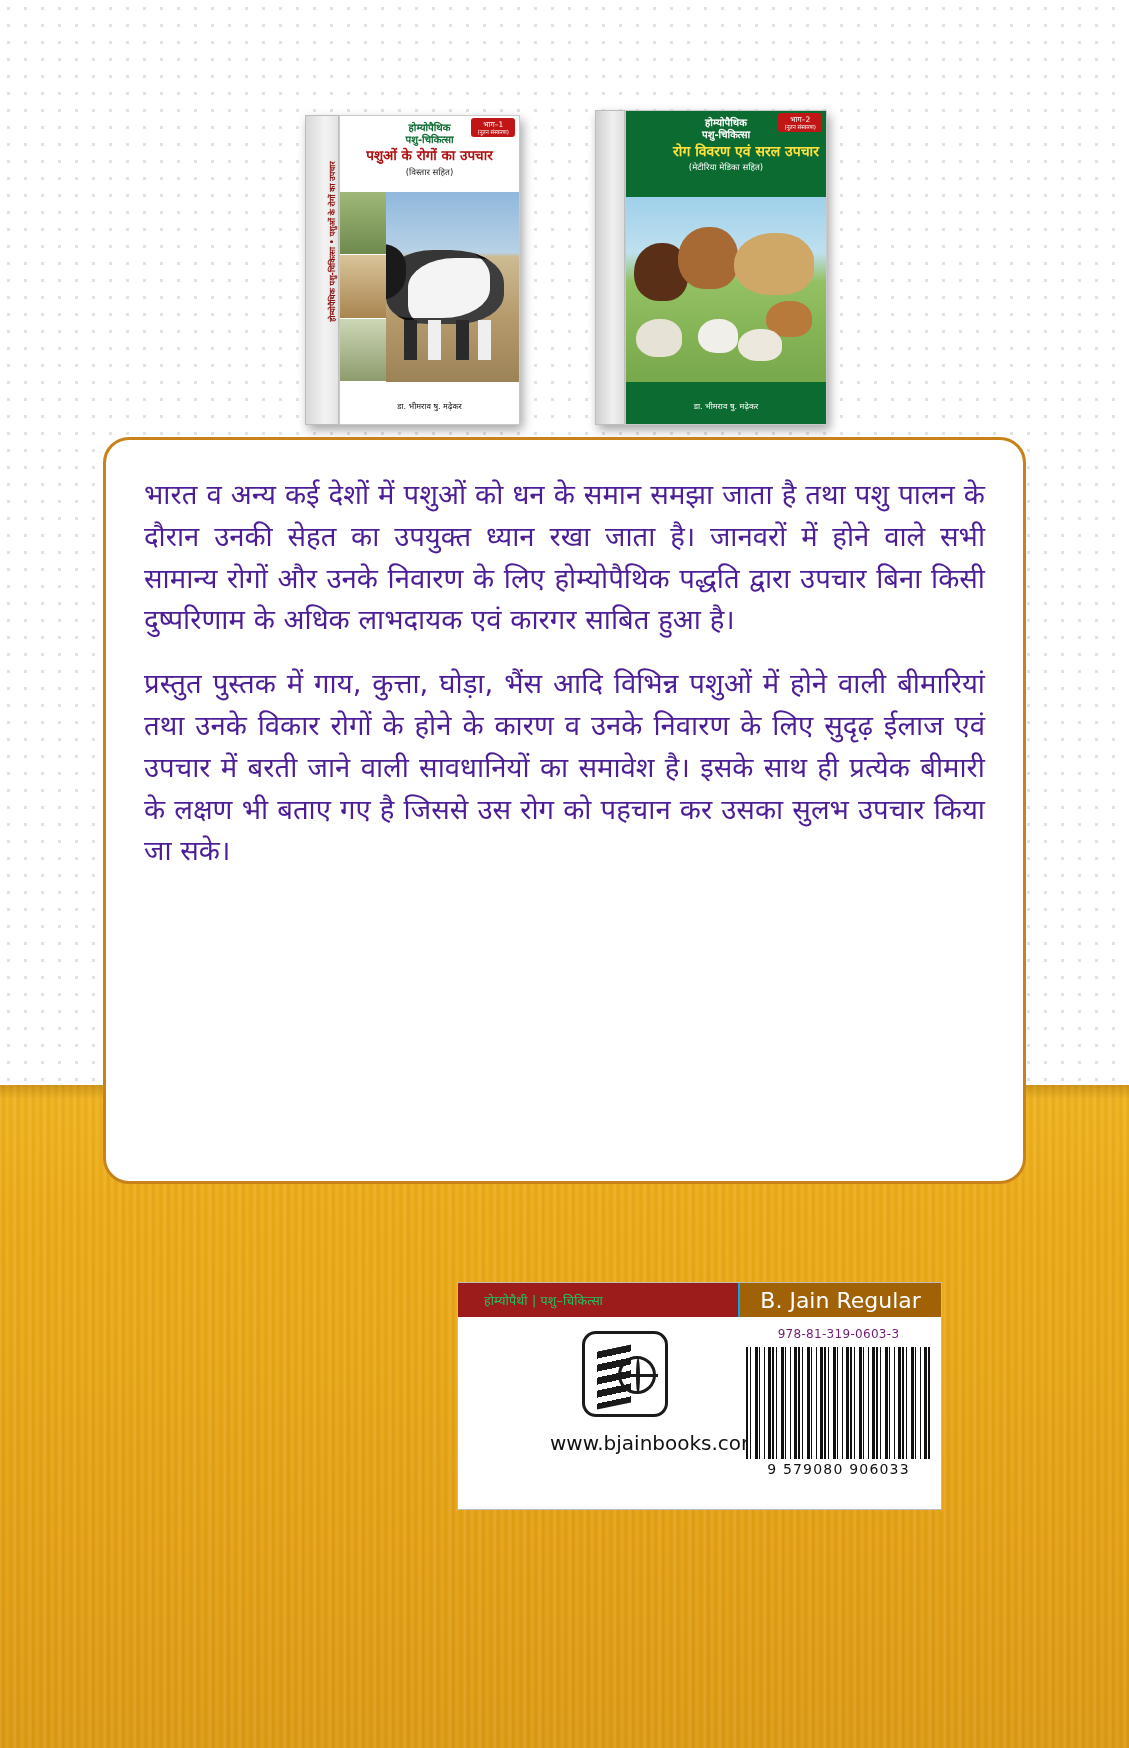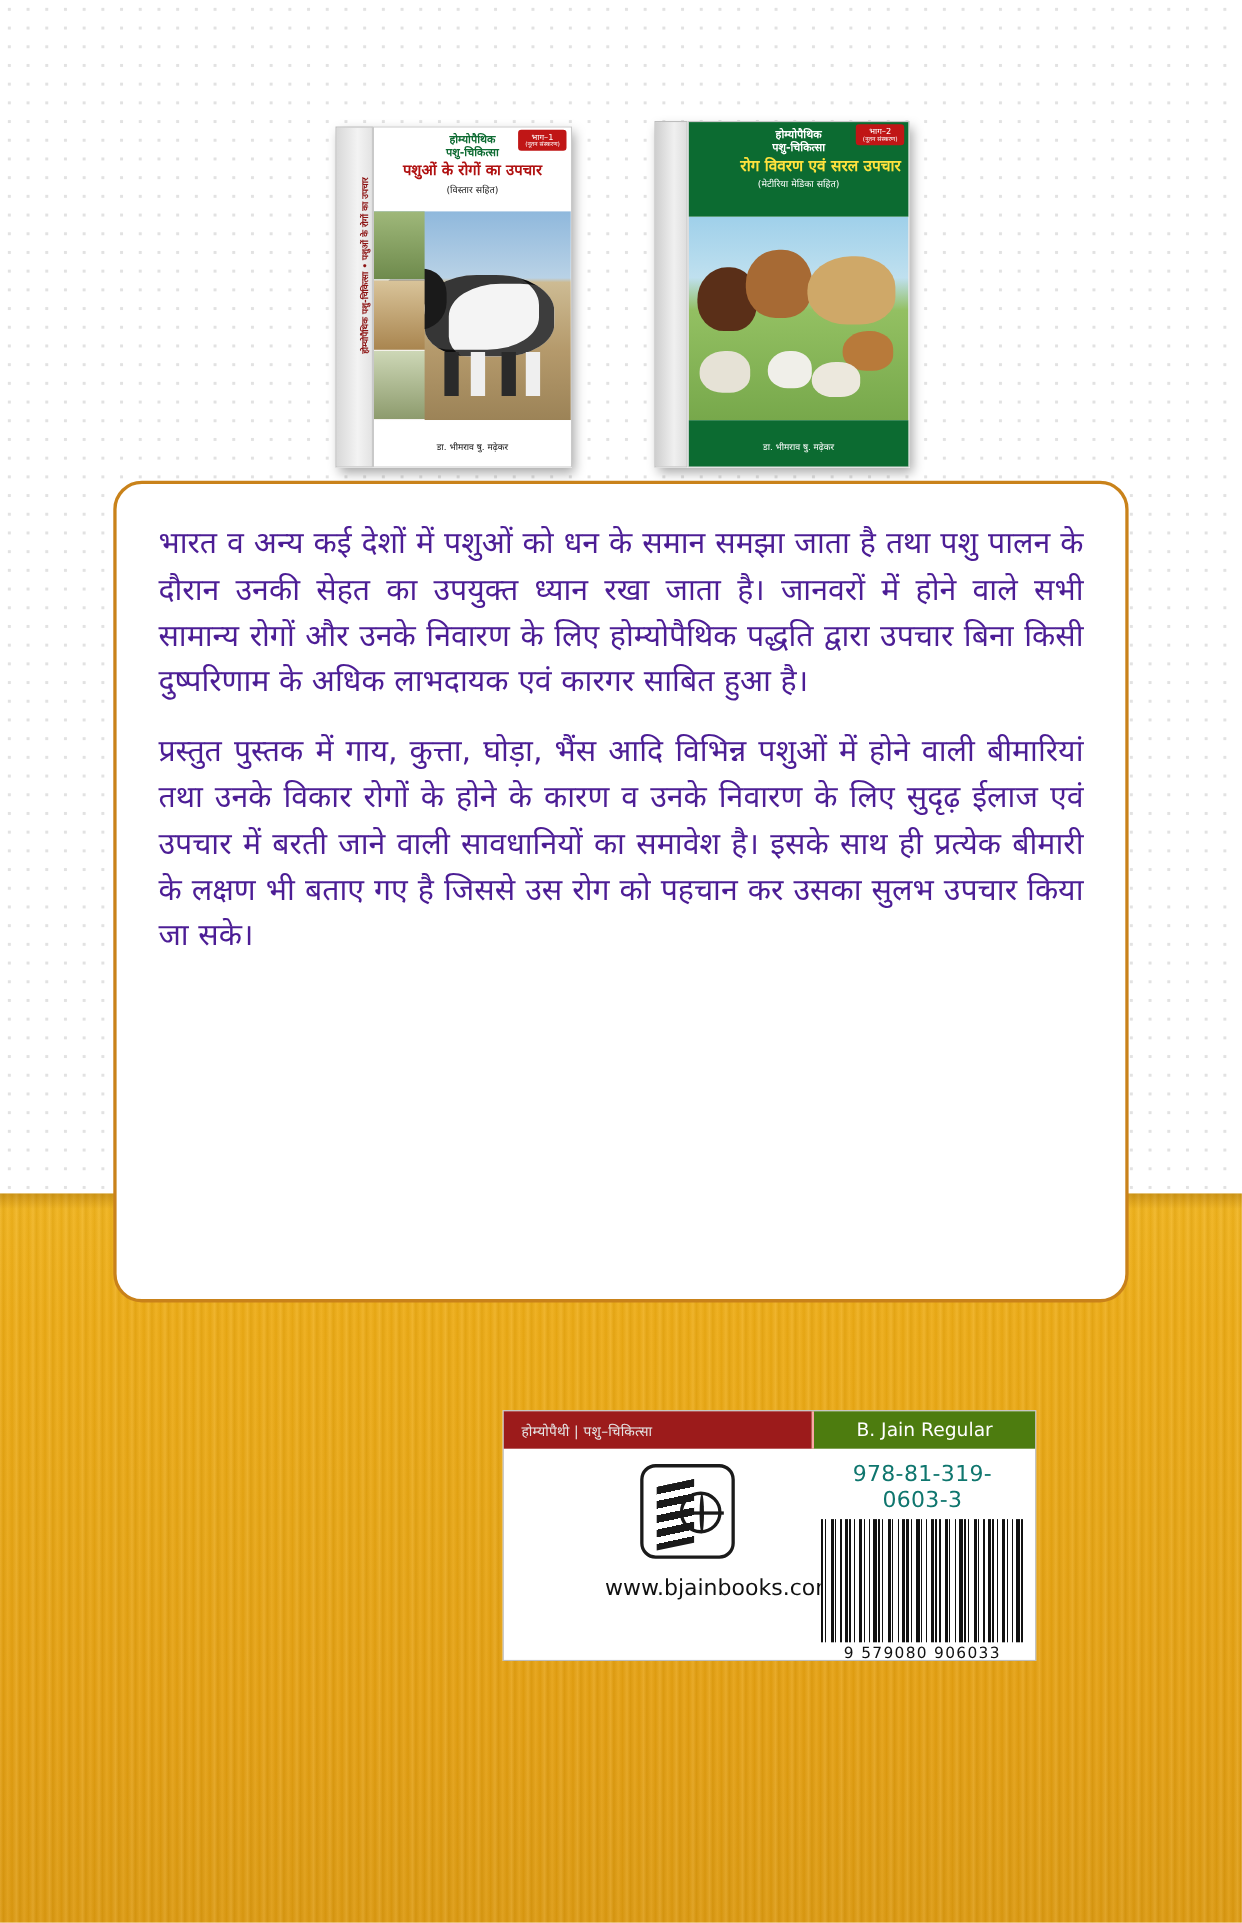--- a/index.html
+++ b/index.html
@@ -254,36 +254,36 @@
   }
 
   .footer-head {
     display: flex;
     height: 34px;
     width: 100%;
   }
   .fh-left {
     width: 58%;
     background: #9c1b1b;
-    color: #e5e5e5;
+    color: #22c55e;
     font-size: 12.5px;
     display: flex;
     align-items: center;
-    padding-left: 16px;
+    padding-left: 26px;
     letter-spacing: .2px;
   }
   .fh-right {
     width: 42%;
-    background: #4d7c0f;
+    background: #a16207;
     color: #ffffff;
-    font-size: 17px;
+    font-size: 22px;
     display: flex;
     align-items: center;
     justify-content: center;
-    border-left: 2px solid #fca5a5;
+    border-left: 2px solid #0ea5e9;
   }
 
   .footer-body {
     position: relative;
     height: 194px;
   }
 
   .logo-wrap {
     position: absolute;
     left: 92px;
@@ -323,22 +323,22 @@
   }
 
   .isbn-box {
     position: absolute;
     right: 10px;
     top: 10px;
     width: 185px;
     text-align: center;
   }
   .isbn-num {
-    font-size: 20px;
-    color: #0f766e;
+    font-size: 12px;
+    color: #701a75;
     letter-spacing: .3px;
     margin-bottom: 6px;
   }
   .barcode {
     height: 112px;
     width: 100%;
     background:
       repeating-linear-gradient(90deg,
         #111 0 2px, #fff 2px 4px, #111 4px 5px, #fff 5px 9px,
         #111 9px 12px, #fff 12px 13px, #111 13px 14px, #fff 14px 18px,

